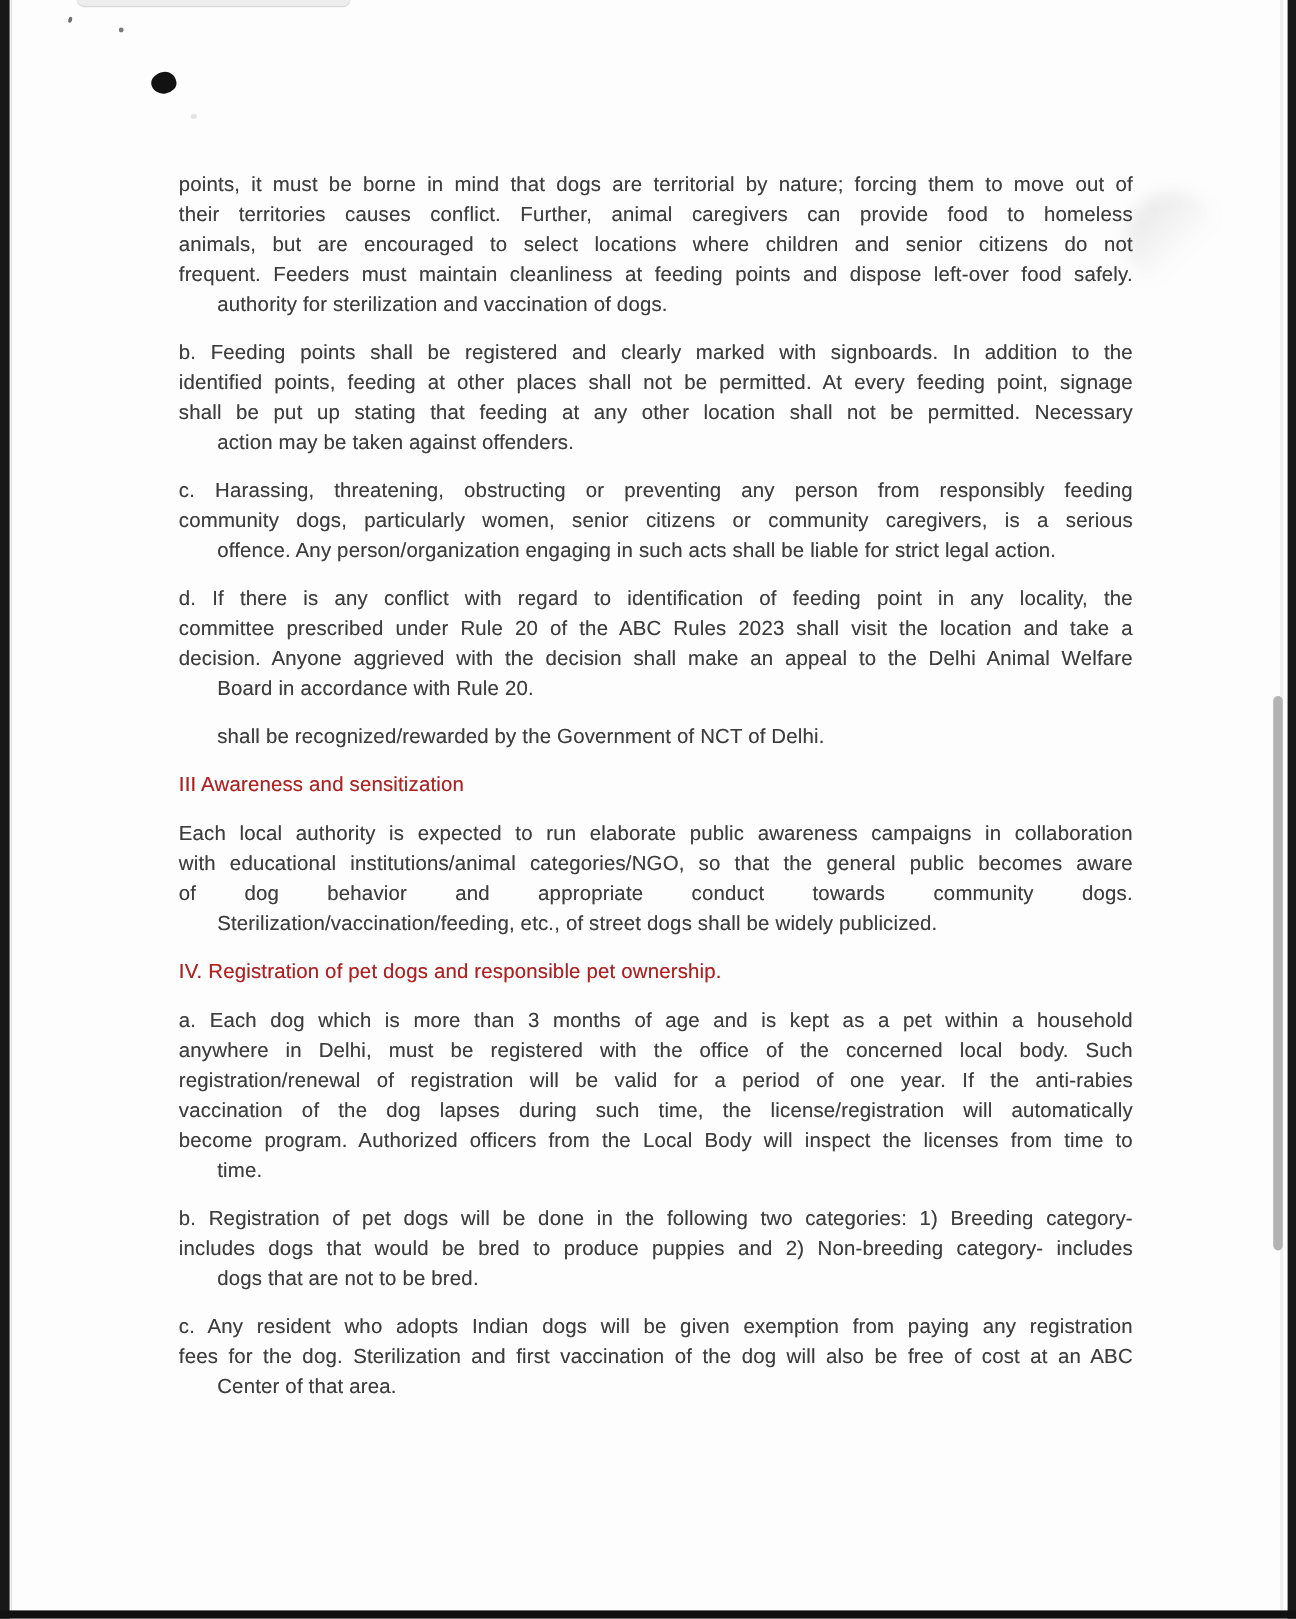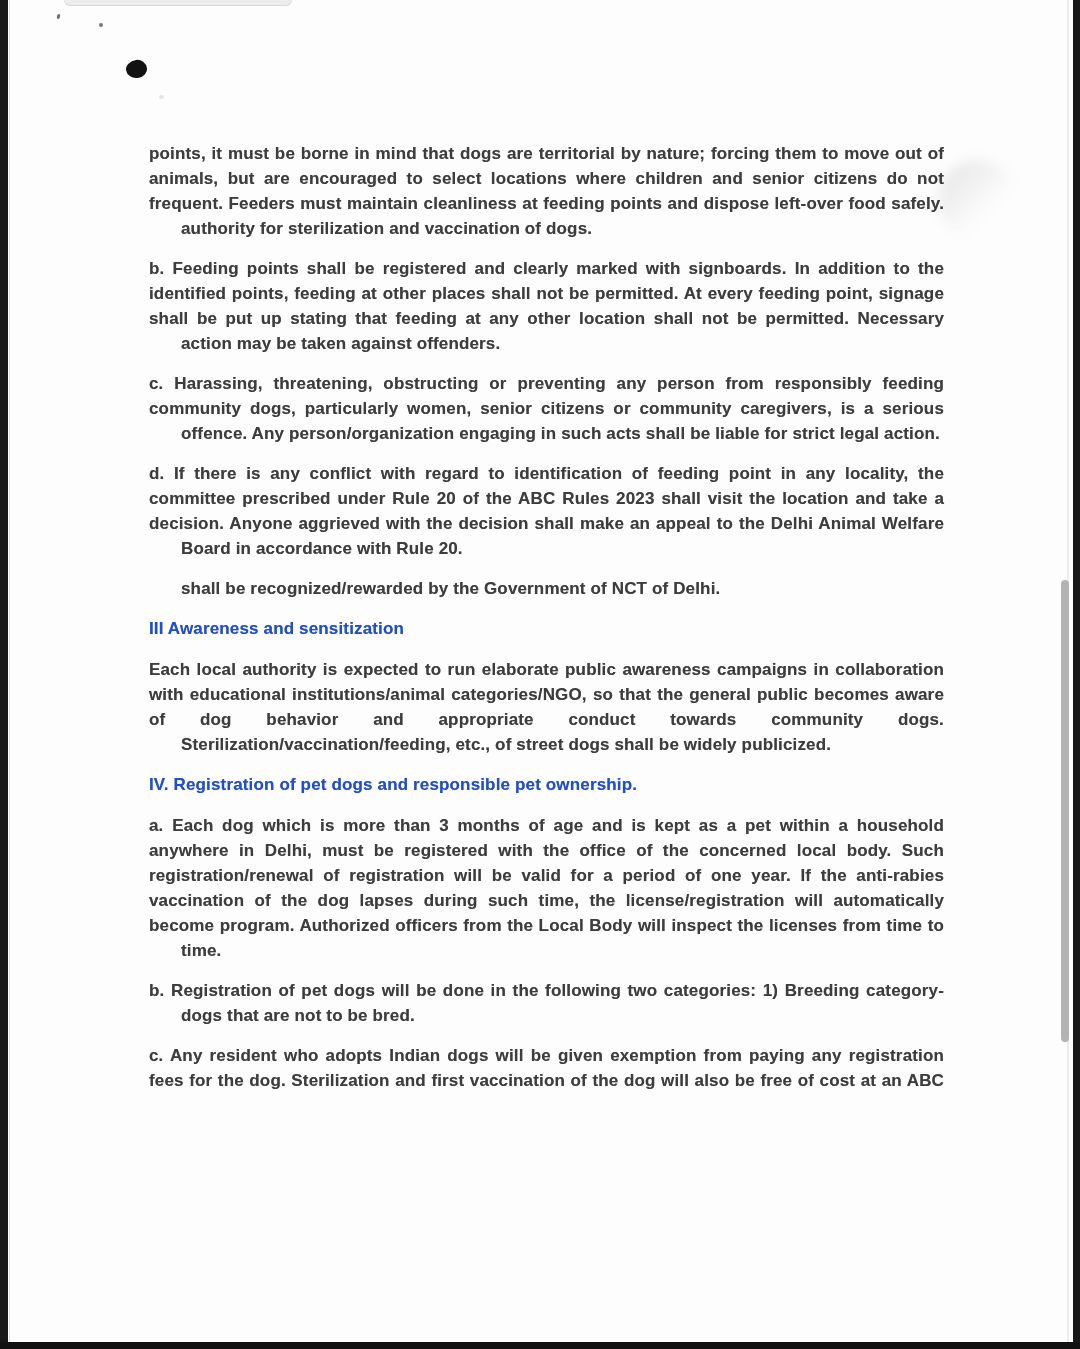--- a/index.html
+++ b/index.html
@@ -57,43 +57,44 @@
   
   .content {
     position: absolute; left: 149px; top: 141px; width: 795px;
     color: #3d3d3d;
     font-size: 17px;
     line-height: 25px;
     letter-spacing: 0.15px;
     text-shadow: 0 0 0.5px rgba(80,80,80,0.55);
   }
   .para { margin: 0 0 15px 0; }
-  .line { text-align: justify; text-align-last: justify; text-justify: inter-word; font-weight: bold; }
+  .line { text-align: justify; text-align-last: justify; text-justify: inter-word; }
   .line.last { text-align-last: left; margin-left: 32px; }
   .heading {
-    font-weight: bold;
-    color: #1d4ed8;
+    font-weight: normal;
+    color: #b91c1c;
     margin: 1px 0 16px 0;
   }
 </style>
 </head>
 <body>
 
 <div class="page">
   <div class="top-tab"></div>
 
   <div class="speck-1"></div>
   <div class="speck-2"></div>
   <div class="ink-blot"></div>
   <div class="speck-3"></div>
   <div class="fold-shadow"></div>
 
   <div class="content">
       <div class="para">
         <div class="line">points, it must be borne in mind that dogs are territorial by nature; forcing them to move out of</div>
+        <div class="line">their territories causes conflict. Further, animal caregivers can provide food to homeless</div>
         <div class="line">animals, but are encouraged to select locations where children and senior citizens do not</div>
         <div class="line">frequent. Feeders must maintain cleanliness at feeding points and dispose left-over food safely.</div>
         <div class="line last">authority for sterilization and vaccination of dogs.</div>
       </div>
       <div class="para">
         <div class="line">b. Feeding points shall be registered and clearly marked with signboards. In addition to the</div>
         <div class="line">identified points, feeding at other places shall not be permitted. At every feeding point, signage</div>
         <div class="line">shall be put up stating that feeding at any other location shall not be permitted. Necessary</div>
         <div class="line last">action may be taken against offenders.</div>
       </div>
@@ -122,25 +123,27 @@
       <div class="para">
         <div class="line">a. Each dog which is more than 3 months of age and is kept as a pet within a household</div>
         <div class="line">anywhere in Delhi, must be registered with the office of the concerned local body. Such</div>
         <div class="line">registration/renewal of registration will be valid for a period of one year. If the anti-rabies</div>
         <div class="line">vaccination of the dog lapses during such time, the license/registration will automatically</div>
         <div class="line">become program. Authorized officers from the Local Body will inspect the licenses from time to</div>
         <div class="line last">time.</div>
       </div>
       <div class="para">
         <div class="line">b. Registration of pet dogs will be done in the following two categories: 1) Breeding category-</div>
+        <div class="line">includes dogs that would be bred to produce puppies and 2) Non-breeding category- includes</div>
         <div class="line last">dogs that are not to be bred.</div>
       </div>
       <div class="para">
         <div class="line">c. Any resident who adopts Indian dogs will be given exemption from paying any registration</div>
         <div class="line">fees for the dog. Sterilization and first vaccination of the dog will also be free of cost at an ABC</div>
+        <div class="line last">Center of that area.</div>
       </div>
     </div>
 
   <div class="page-edge-right"></div>
   <div class="scrollbar"></div>
 
   <div class="inner-edge-left"></div>
   <div class="bar-left"></div>
   <div class="bar-right"></div>
   <div class="bar-bottom"></div>

